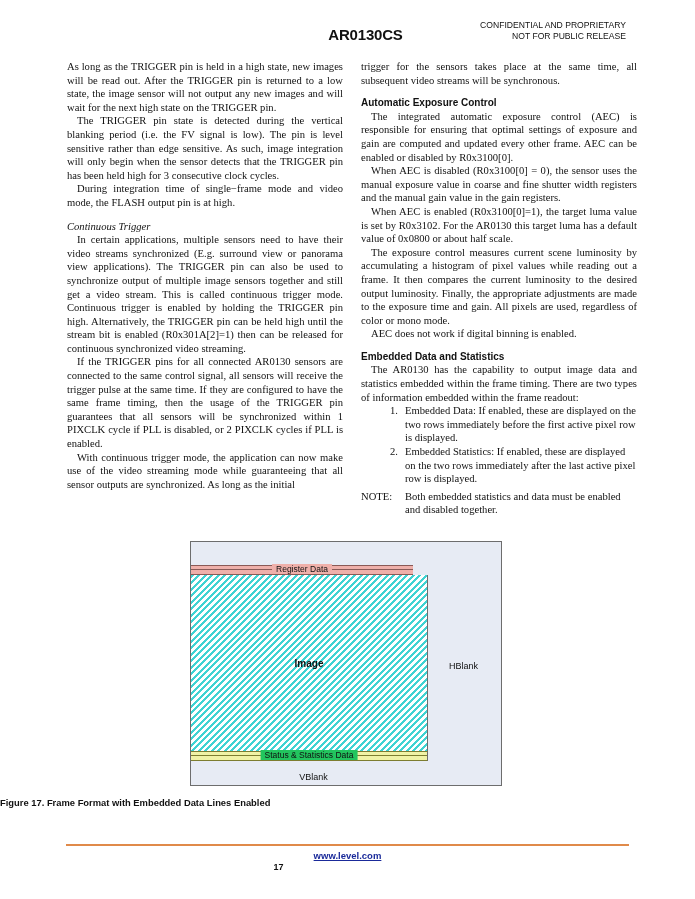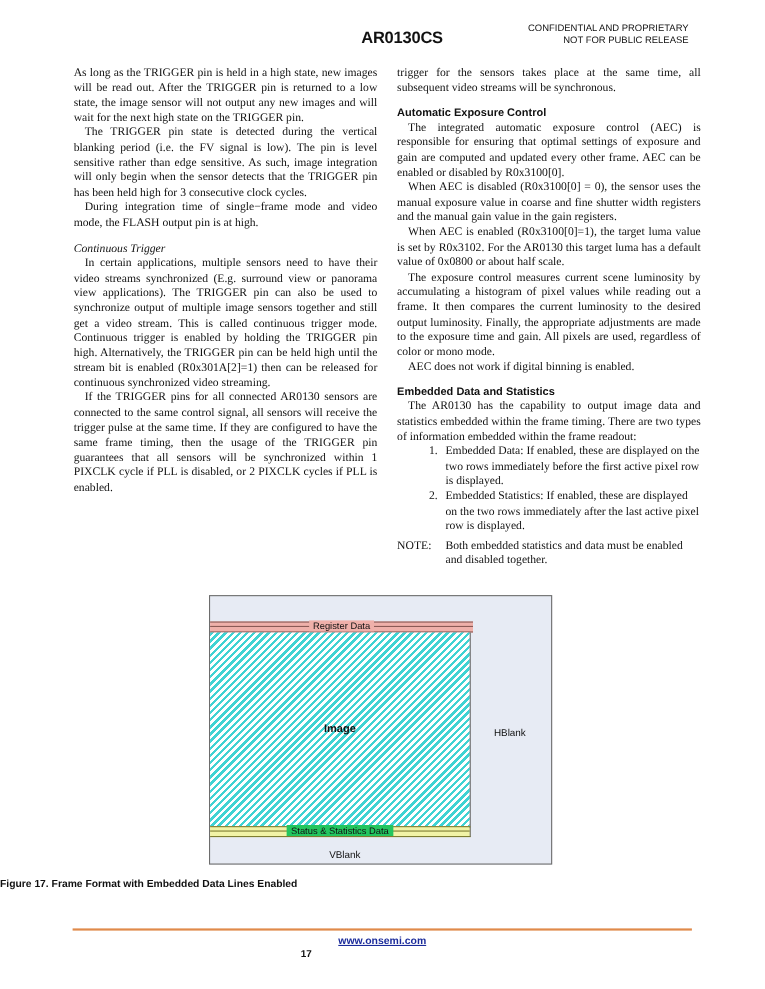--- a/index.html
+++ b/index.html
@@ -12,21 +12,21 @@
   .left{left:67px;}
   .right{left:361px;}
   .sub{font-style:italic;margin-top:10px !important;}
   .sect{font-family:"Liberation Sans",sans-serif;font-weight:bold;font-size:10px;margin-top:9px !important;text-align:left;}
   ol{margin:0;padding-left:0;list-style:none;}
   ol li{position:relative;padding-left:44px;text-align:left;}
   ol li .num{position:absolute;left:29px;}
   .note{display:flex;margin-top:4px;text-align:left;}
   .note .lbl{width:44px;flex:none;}
   .fig{position:absolute;left:190px;top:541px;width:312px;height:245px;background:#e7ebf4;border:1px solid #6d6d6d;box-sizing:border-box;}
-  .reg{position:absolute;left:0;top:23px;width:239px;height:10px;background:#efb0aa;border-top:1px solid #8a5a56;border-bottom:1px solid #8a5a56;box-sizing:border-box;}
+  .reg{position:absolute;left:0;top:23px;width:222px;height:10px;background:#efb0aa;border-top:1px solid #8a5a56;border-bottom:1px solid #8a5a56;box-sizing:border-box;}
   .reg .line,.stat .line{position:absolute;left:0;right:0;top:3px;height:1px;background:#8a5a56;}
   .stat .line{background:#7d7d30;}
   .reg .lab,.stat .lab{position:absolute;left:50%;transform:translateX(-50%);top:-2px;font-family:"Liberation Sans",sans-serif;font-size:8.5px;padding:0 4px;white-space:nowrap;}
   .reg .lab{background:#efb0aa;}
   .img{position:absolute;left:0;top:33px;width:237px;height:176px;border-right:1px solid #6d6d6d;box-sizing:border-box;
        background:repeating-linear-gradient(135deg,#3fd3d3 0px,#3fd3d3 2.2px,#ffffff 2.2px,#ffffff 4.6px);}
   .img .lab{position:absolute;left:50%;top:50%;transform:translate(-50%,-50%);font-family:"Liberation Sans",sans-serif;font-weight:bold;font-size:10px;}
   .stat{position:absolute;left:0;top:209px;width:237px;height:10px;background:#f1f3a6;border-top:1px solid #7d7d30;border-bottom:1px solid #7d7d30;border-right:1px solid #6d6d6d;box-sizing:border-box;}
   .stat .lab{background:#22c55e;}
   .hblank{position:absolute;left:258px;top:119px;font-family:"Liberation Sans",sans-serif;font-size:9px;}
@@ -45,20 +45,21 @@
   <div>NOT FOR PUBLIC RELEASE</div>
 </div>
 
 <div class="col left">
   <p>As long as the TRIGGER pin is held in a high state, new images will be read out. After the TRIGGER pin is returned to a low state, the image sensor will not output any new images and will wait for the next high state on the TRIGGER pin.</p>
   <p class="ind">The TRIGGER pin state is detected during the vertical blanking period (i.e. the FV signal is low). The pin is level sensitive rather than edge sensitive. As such, image integration will only begin when the sensor detects that the TRIGGER pin has been held high for 3 consecutive clock cycles.</p>
   <p class="ind">During integration time of single−frame mode and video mode, the FLASH output pin is at high.</p>
   <p class="sub">Continuous Trigger</p>
   <p class="ind">In certain applications, multiple sensors need to have their video streams synchronized (E.g. surround view or panorama view applications). The TRIGGER pin can also be used to synchronize output of multiple image sensors together and still get a video stream. This is called continuous trigger mode. Continuous trigger is enabled by holding the TRIGGER pin high. Alternatively, the TRIGGER pin can be held high until the stream bit is enabled (R0x301A[2]=1) then can be released for continuous synchronized video streaming.</p>
   <p class="ind">If the TRIGGER pins for all connected AR0130 sensors are connected to the same control signal, all sensors will receive the trigger pulse at the same time. If they are configured to have the same frame timing, then the usage of the TRIGGER pin guarantees that all sensors will be synchronized within 1 PIXCLK cycle if PLL is disabled, or 2 PIXCLK cycles if PLL is enabled.</p>
+  <p class="ind">With continuous trigger mode, the application can now make use of the video streaming mode while guaranteeing that all sensor outputs are synchronized. As long as the initial</p>
 </div>
 
 <div class="col right">
   <p>trigger for the sensors takes place at the same time, all subsequent video streams will be synchronous.</p>
   <p class="sect">Automatic Exposure Control</p>
   <p class="ind">The integrated automatic exposure control (AEC) is responsible for ensuring that optimal settings of exposure and gain are computed and updated every other frame. AEC can be enabled or disabled by R0x3100[0].</p>
   <p class="ind">When AEC is disabled (R0x3100[0] = 0), the sensor uses the manual exposure value in coarse and fine shutter width registers and the manual gain value in the gain registers.</p>
   <p class="ind">When AEC is enabled (R0x3100[0]=1), the target luma value is set by R0x3102. For the AR0130 this target luma has a default value of 0x0800 or about half scale.</p>
   <p class="ind">The exposure control measures current scene luminosity by accumulating a histogram of pixel values while reading out a frame. It then compares the current luminosity to the desired output luminosity. Finally, the appropriate adjustments are made to the exposure time and gain. All pixels are used, regardless of color or mono mode.</p>
   <p class="ind">AEC does not work if digital binning is enabled.</p>
@@ -85,14 +86,14 @@
   <div class="stat">
     <div class="line"></div>
     <span class="lab">Status &amp; Statistics Data</span>
   </div>
   <span class="hblank">HBlank</span>
   <span class="vblank">VBlank</span>
 </div>
 <div class="caption">Figure 17. Frame Format with Embedded Data Lines Enabled</div>
 
 <div class="rule"></div>
-<div class="url">www.onsemi.com</div>
+<div class="url">www.level.com</div>
 <div class="pg">17</div>
 
 </body></html>

